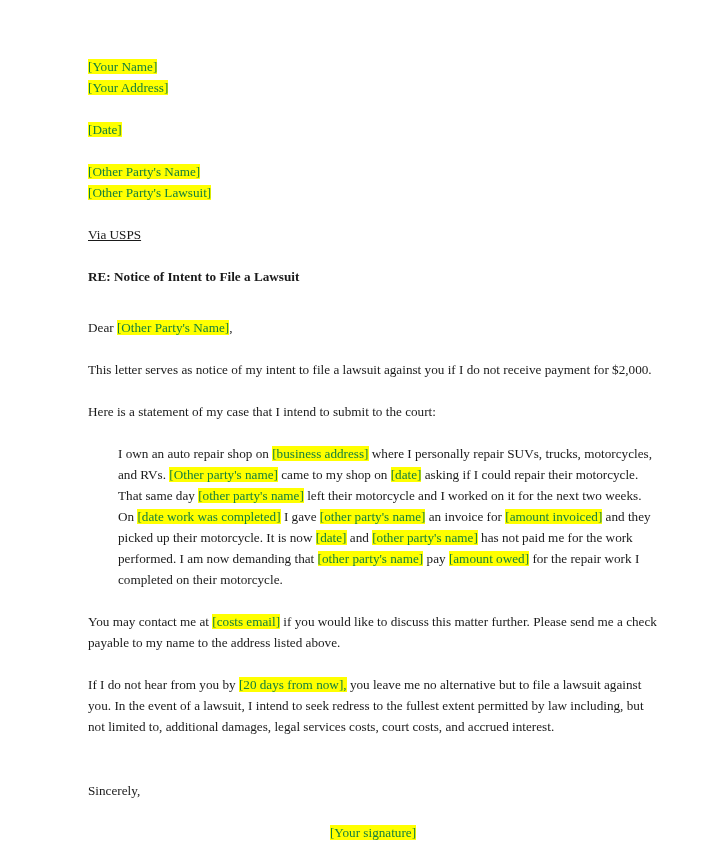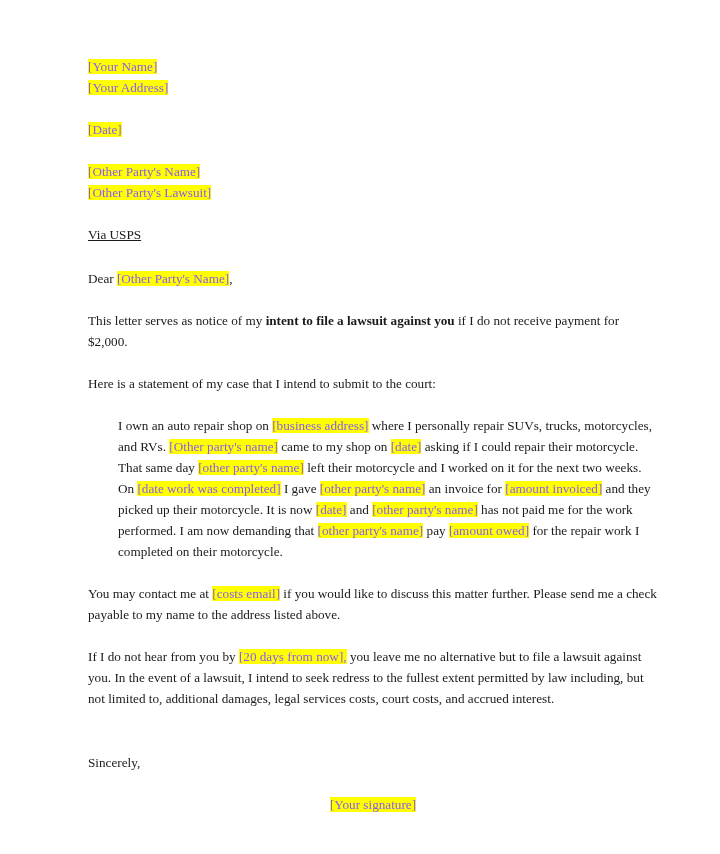--- a/index.html
+++ b/index.html
@@ -25,34 +25,34 @@
   }
   .doc {
     width: 570px;
     font-size: 13.2px;
     line-height: 21px;
     text-align: left;
   }
   
   .hl {
     background-color: #ffff00;
-    color: #8b5cf6;
+    color: #15803d;
     box-decoration-break: clone;
     -webkit-box-decoration-break: clone;
   }
-  b, .bold { font-weight: bold; }
+  b, .bold { font-weight: normal; }
   .u { text-decoration: underline; }
   .line { margin: 0; }
 
   .sender-block   { margin: 0; }
   .date-block     { margin: 21px 0 0 0; }
   .recipient-block{ margin: 21px 0 0 0; }
   .via-block      { margin: 21px 0 0 0; }
   .re-block       { margin: 21px 0 0 0; font-weight: bold; }
-  .salutation     { margin: 23px 0 0 0; }
+  .salutation     { margin: 30px 0 0 0; }
   .para           { margin: 21px 0 0 0; }
   .indent-block   { margin: 21px 16px 0 30px; width: 540px; }
   .closing        { margin: 43px 0 0 0; }
   .signature      { margin: 21px 0 0 0; text-align: center; }
 </style>
 </head>
 <body>
 
 <div class="page">
   <div class="doc">
@@ -68,20 +68,23 @@
 
     <div class="recipient-block">
       <div class="line"><span class="hl">[Other Party's Name]</span></div>
       <div class="line"><span class="hl">[Other Party's Lawsuit]</span></div>
     </div>
 
     <div class="via-block">
       <span class="u">Via USPS</span>
     </div>
 
+    <div class="re-block">
+      <span>RE: Notice of Intent to File a Lawsuit</span>
+    </div>
 
     <div class="salutation"><span>Dear </span><span class="hl">[Other Party's Name]</span><span>,</span></div>
 
     <div class="para"><span>This letter serves as notice of my </span><b>intent to file a lawsuit against you</b><span> if I do not receive payment for $2,000.</span></div>
 
     <div class="para">
       <span>Here is a statement of my case that I intend to submit to the court:</span>
     </div>
 
     <div class="indent-block"><span>I own an auto repair shop on </span><span class="hl">[business address]</span><span> where I personally repair SUVs, trucks, motorcycles, and RVs. </span><span class="hl">[Other party's name]</span><span> came to my shop on </span><span class="hl">[date]</span><span> asking if I could repair their motorcycle. That same day </span><span class="hl">[other party's name]</span><span> left their motorcycle and I worked on it for the next two weeks. On </span><span class="hl">[date work was completed]</span><span> I gave </span><span class="hl">[other party's name]</span><span> an invoice for </span><span class="hl">[amount invoiced]</span><span> and they picked up their motorcycle. It is now </span><span class="hl">[date]</span><span> and </span><span class="hl">[other party's name]</span><span> has not paid me for the work performed. I am now demanding that </span><span class="hl">[other party's name]</span><span> pay </span><span class="hl">[amount owed]</span><span> for the repair work I completed on their motorcycle.</span></div>

